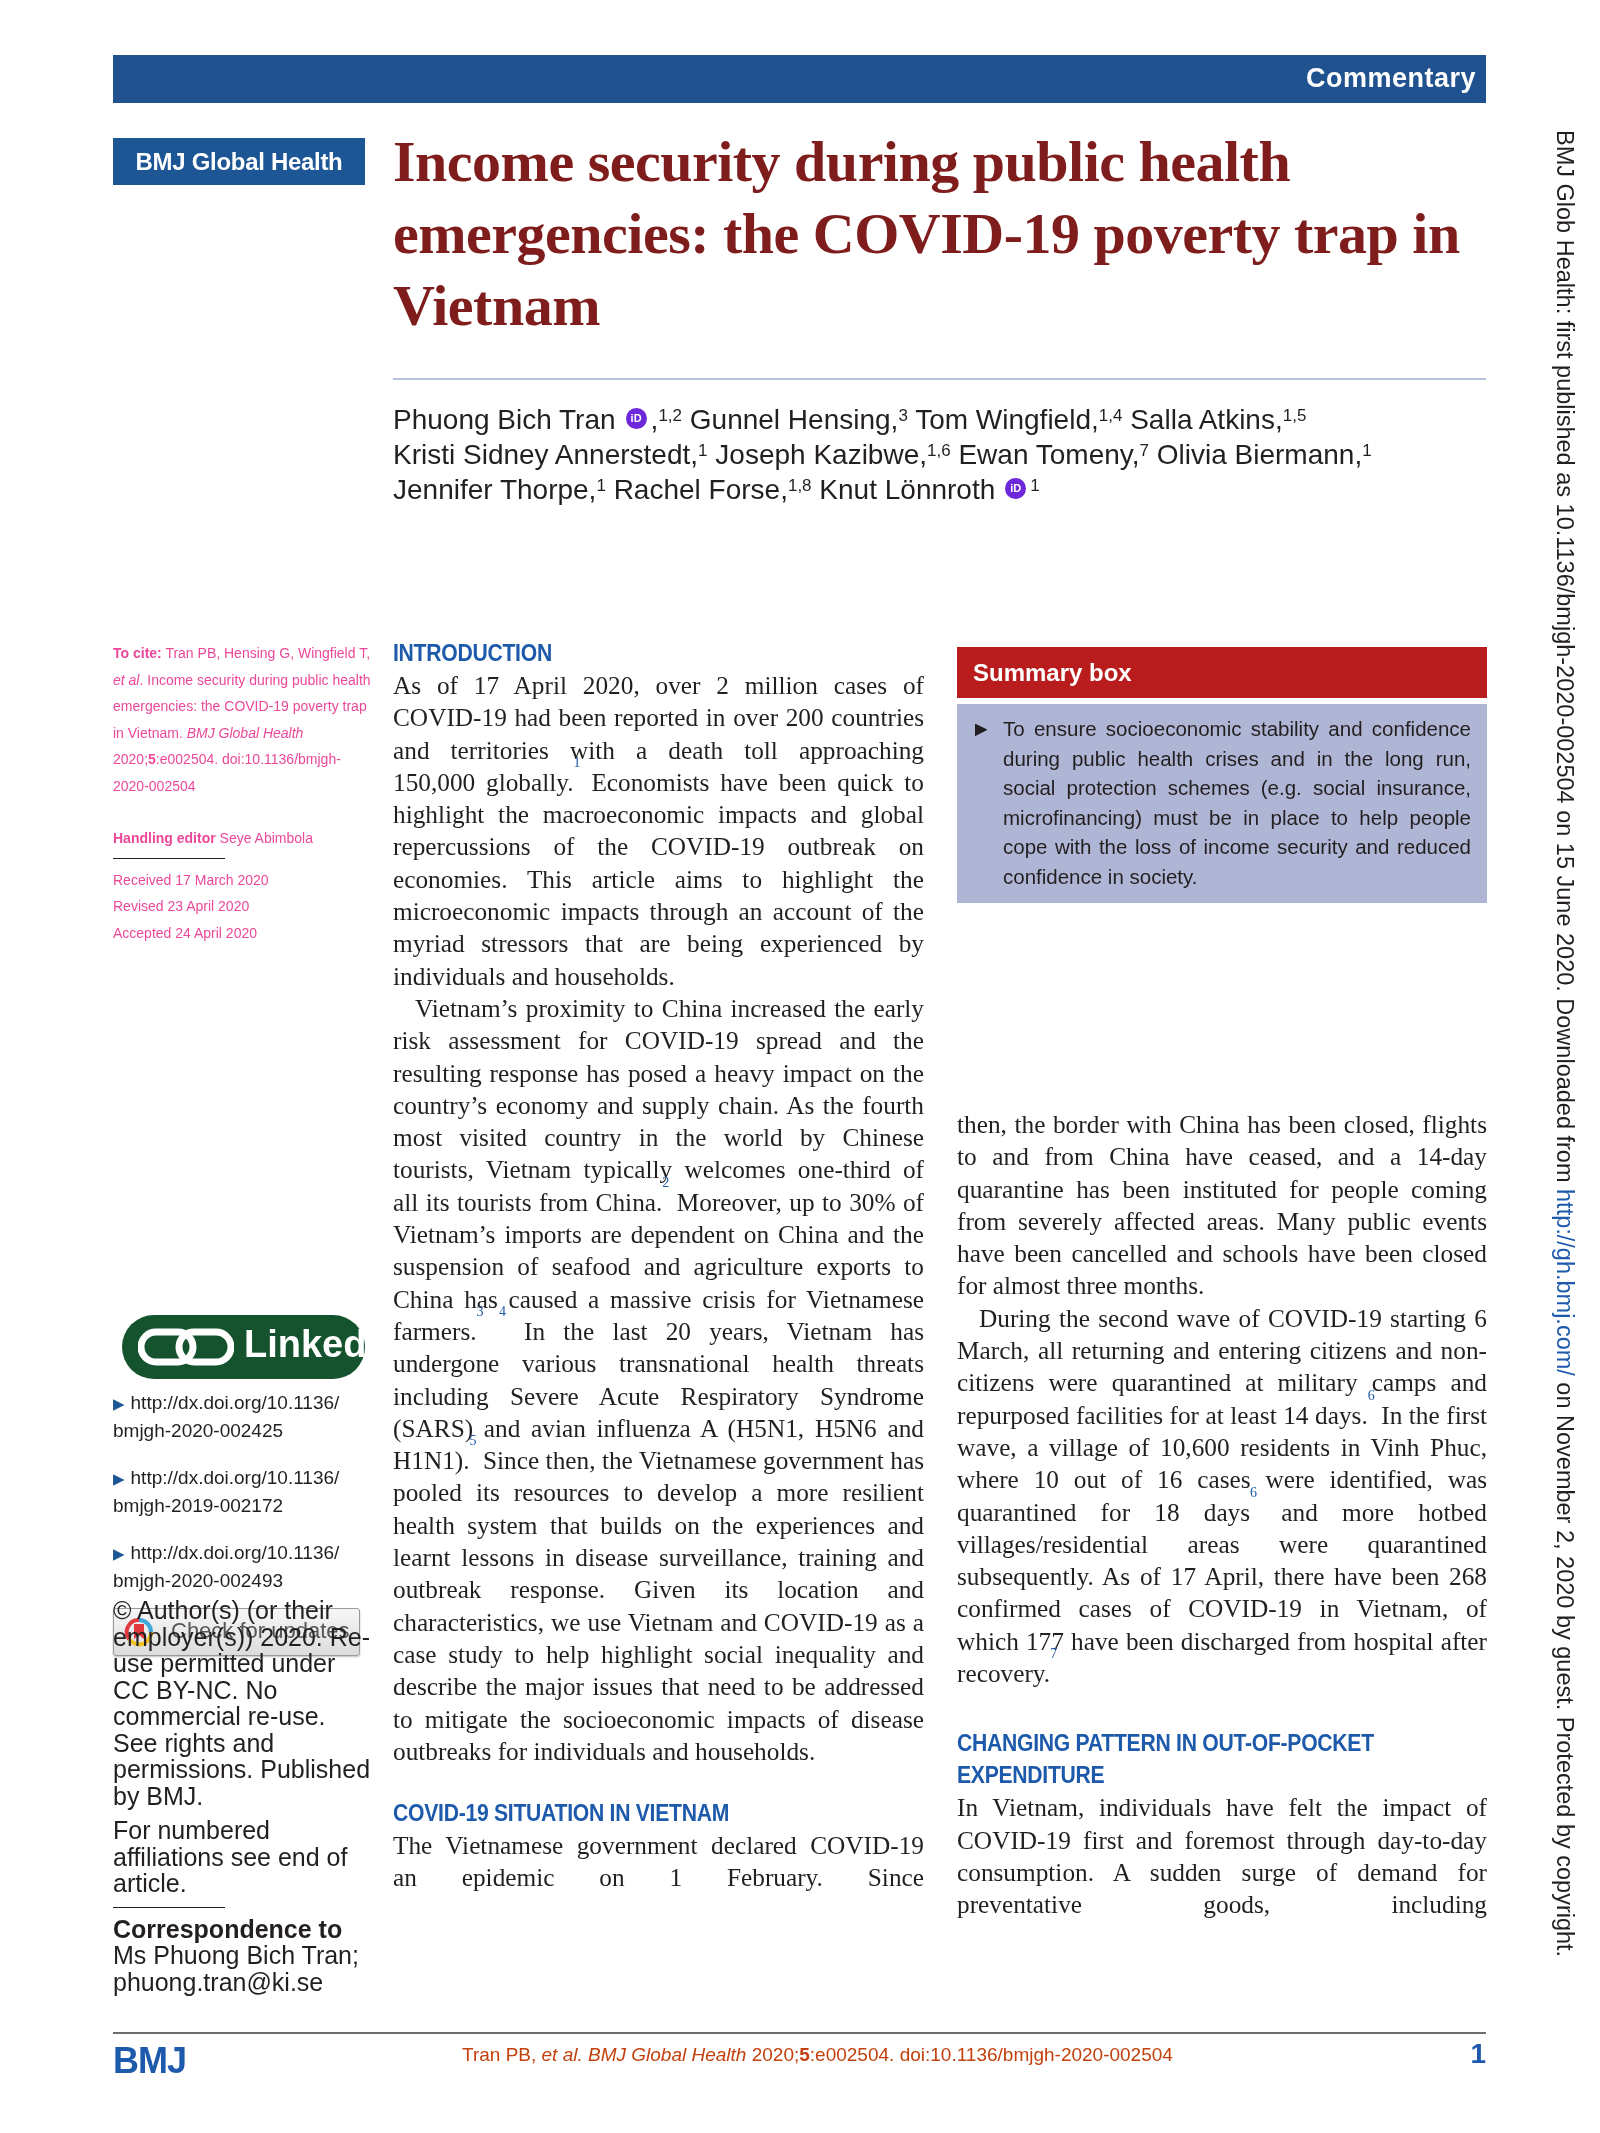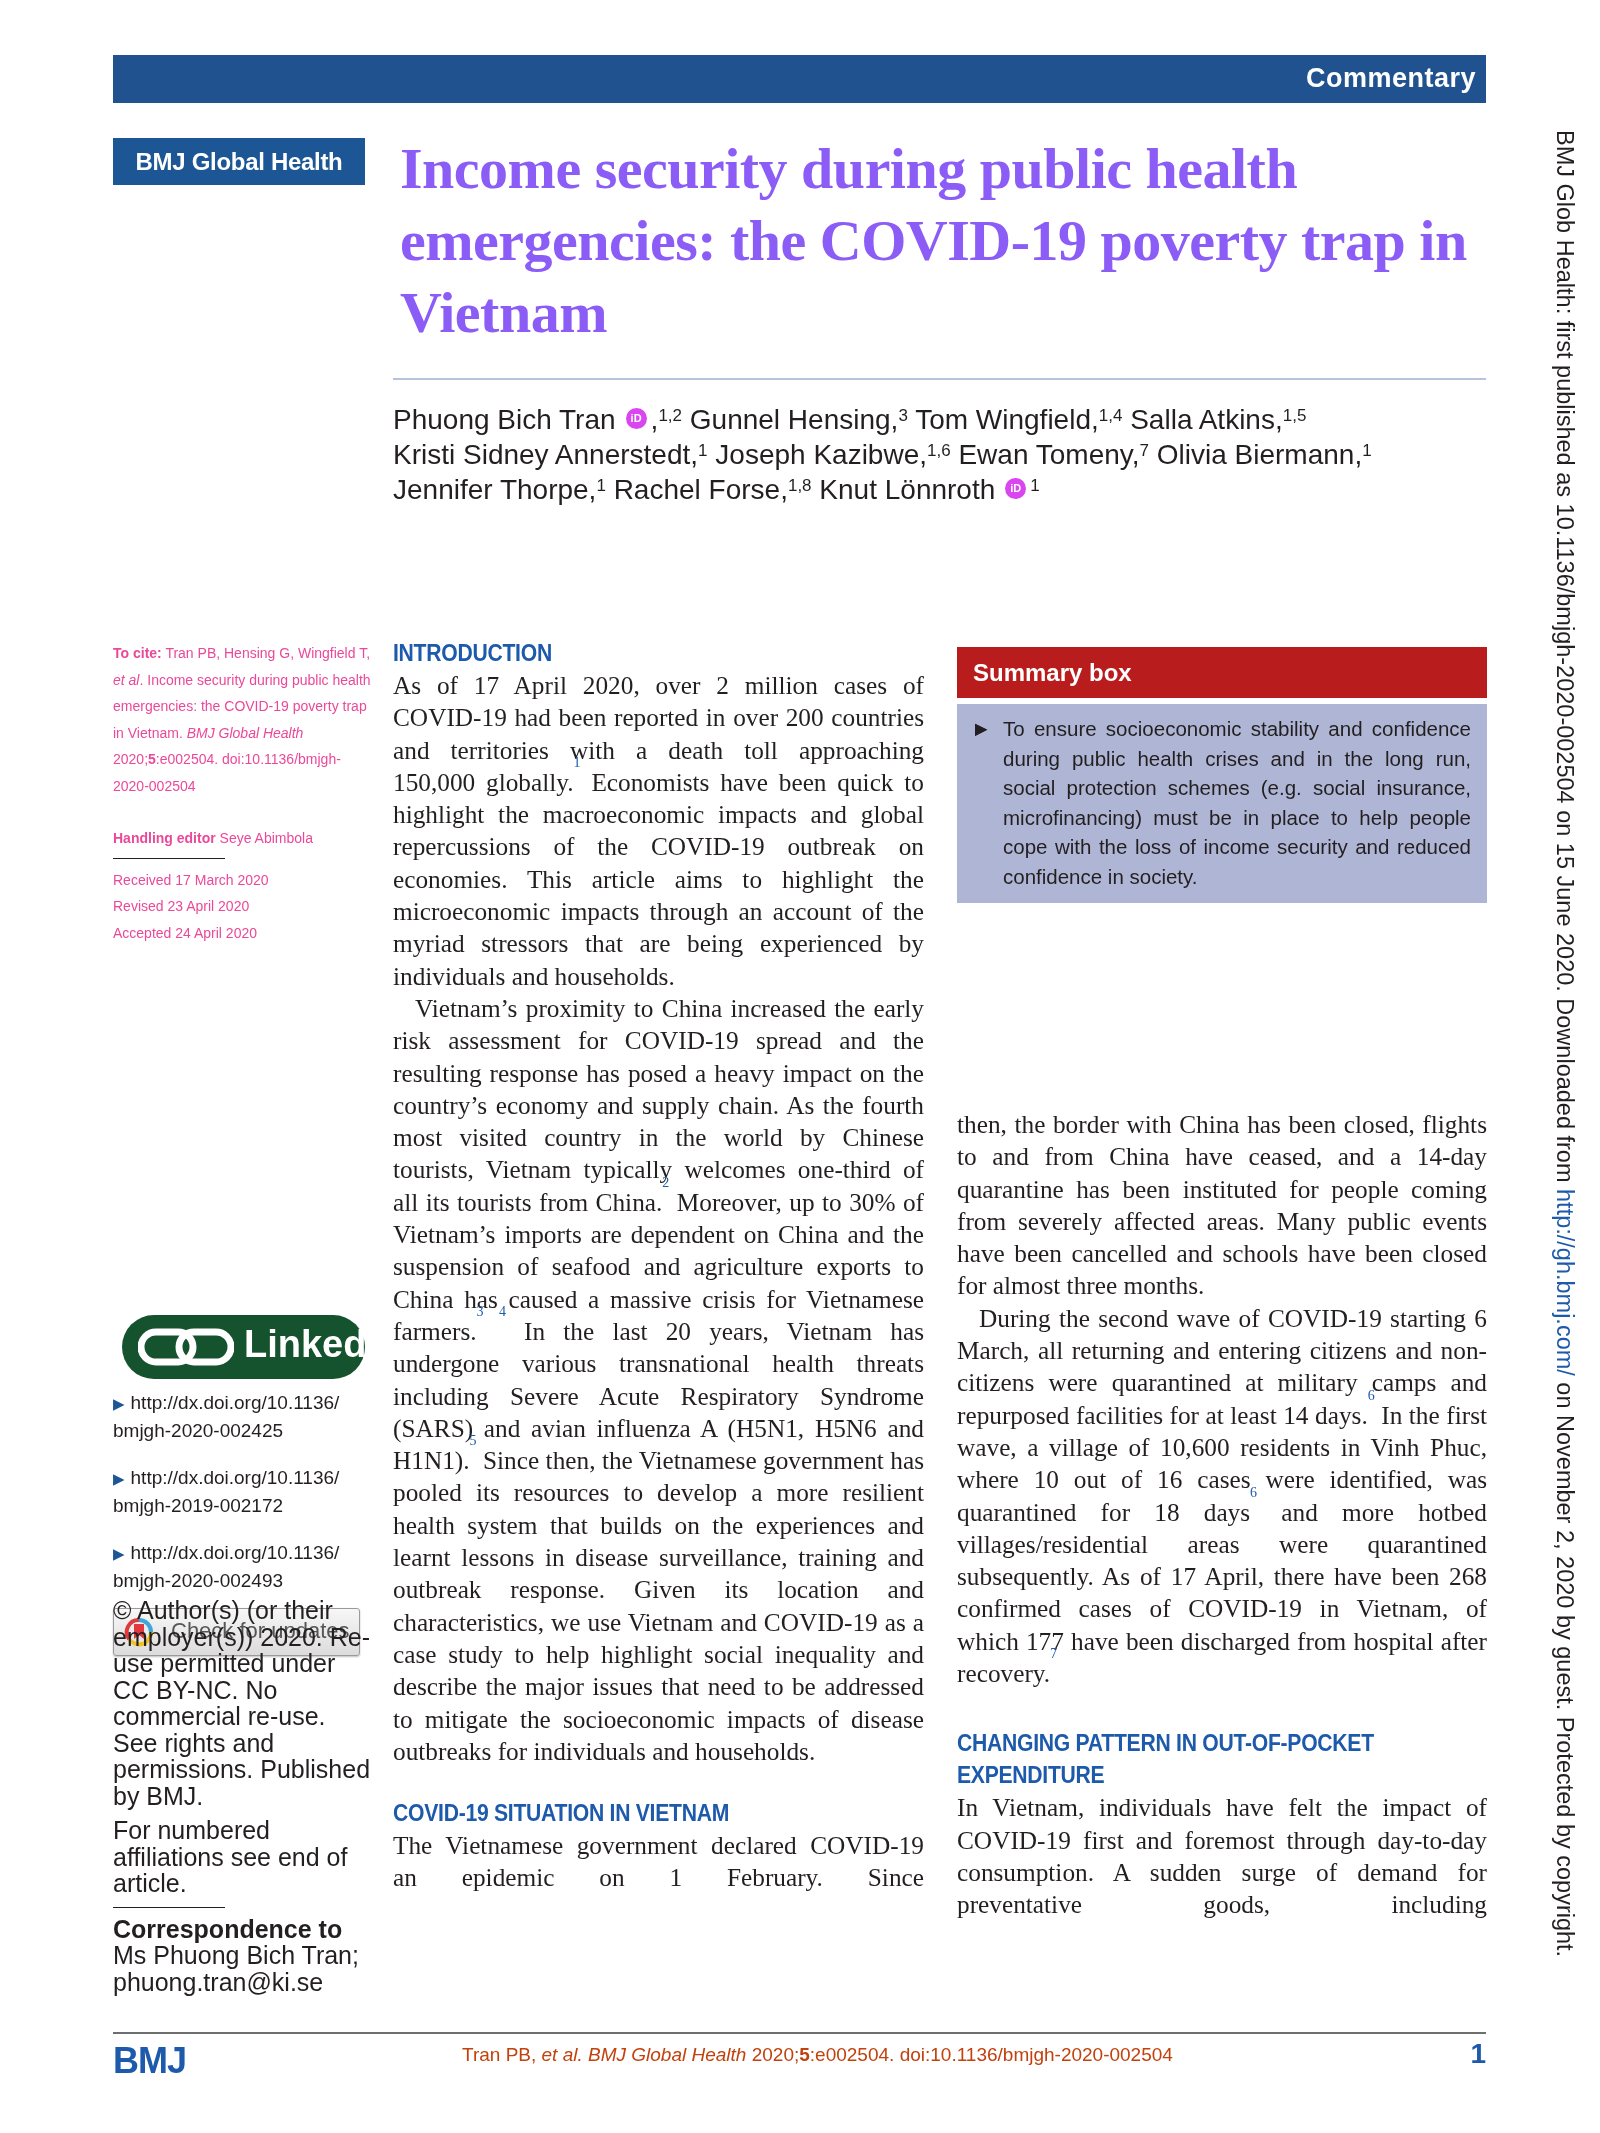--- a/index.html
+++ b/index.html
@@ -5,27 +5,27 @@
   html, body { margin:0; padding:0; background:#ffffff; }
   body { width:1600px; height:2133px; position:relative; overflow:hidden; color:#231f20; }
   .sans { font-family: "Liberation Sans", "DejaVu Sans", sans-serif; }
   .serif { font-family: "Liberation Serif", "DejaVu Serif", serif; }
 
   #topbar { position:absolute; left:113px; top:55px; width:1373px; height:48px; background:#20528f; }
   #topbar .label { position:absolute; right:10px; top:8px; color:#fff; font-weight:bold; font-size:27px; letter-spacing:0.5px; }
 
   #journal-badge { position:absolute; left:113px; top:138px; width:252px; height:47px; background:#1d5694; color:#fff; font-weight:bold; font-size:24px; line-height:47px; text-align:center; letter-spacing:-0.3px; }
 
-  #title { position:absolute; left:393px; top:126px; width:1090px; margin:7px; font-weight:bold; font-size:58px; line-height:72px; color:#8b5cf6; letter-spacing:-0.5px; }
+  #title { position:absolute; left:393px; top:126px; width:1090px; margin:0; font-weight:bold; font-size:58px; line-height:72px; color:#7f1d1d; letter-spacing:-0.5px; }
 
   #title-rule { position:absolute; left:393px; top:378px; width:1093px; height:2px; background:#b7c3dd; }
 
   #authors { position:absolute; left:393px; top:402px; width:1095px; font-size:28px; line-height:35px; color:#231f20; }
   #authors sup { font-size:17px; vertical-align:top; position:relative; top:-4px; }
-  .orcid { display:inline-block; width:21px; height:21px; border-radius:50%; background:#d946ef; color:#fff; font-size:11px; font-weight:bold; line-height:21px; text-align:center; vertical-align:middle; margin:0 4px 0 10px; position:relative; top:-3px; }
+  .orcid { display:inline-block; width:21px; height:21px; border-radius:50%; background:#6d28d9; color:#fff; font-size:11px; font-weight:bold; line-height:21px; text-align:center; vertical-align:middle; margin:0 4px 0 10px; position:relative; top:-3px; }
 
   
   #sidebar { position:absolute; left:113px; top:640px; width:260px; font-size:14px; line-height:26.5px; color:#ec4899; }
   #sidebar b { font-weight:bold; }
   .side-block { margin:0; }
   .side-rule { width:112px; height:1px; background:#231f20; margin:6px 0 8px 0; }
   #linked-badge { position:absolute; left:122px; top:1315px; width:243px; height:64px; border-radius:32px; background:#14532d; color:#fff; }
   #linked-badge .chain { position:absolute; left:16px; top:12px; width:96px; height:40px; }
   #linked-badge .txt { position:absolute; left:122px; top:8px; font-size:38px; font-weight:bold; }
   .linked-list { position:absolute; left:113px; width:260px; font-size:19px; line-height:26.5px; }

